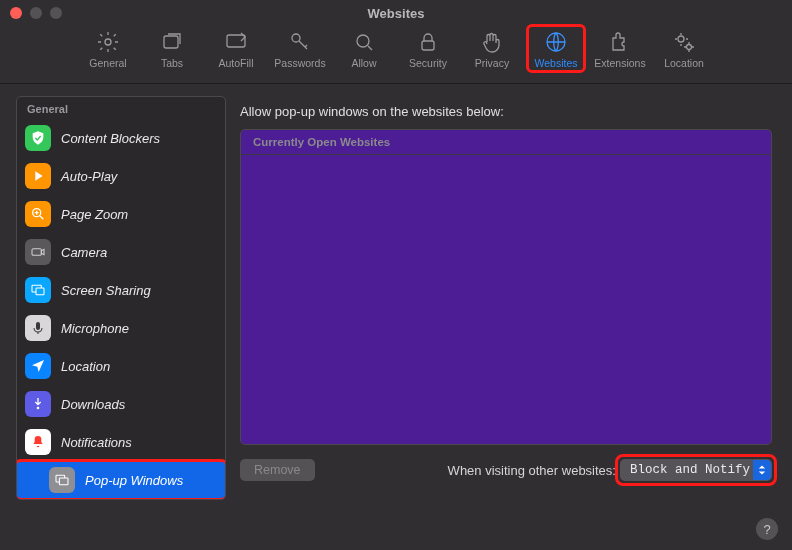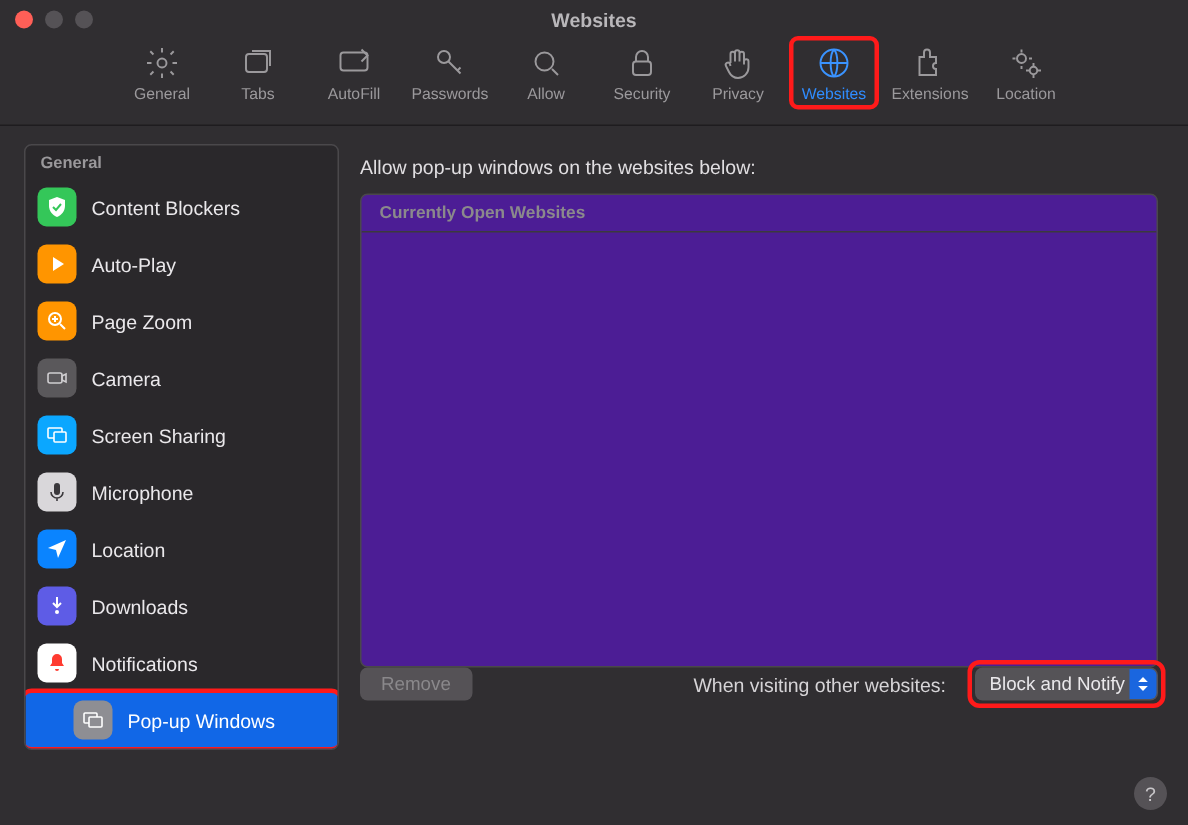--- a/index.html
+++ b/index.html
@@ -105,20 +105,21 @@
   }
   .sidebar-list { list-style: none; flex: 1; }
   .sidebar-item {
     height: 38px;
     display: flex;
     align-items: center;
     padding: 0 8px;
     gap: 10px;
     position: relative;
     cursor: default;
+    font-style: italic;
   }
   .sidebar-item .app-icon {
     width: 26px; height: 26px; border-radius: 6px;
     display: flex; align-items: center; justify-content: center;
   }
   .sidebar-item .app-icon svg { width: 16px; height: 16px; }
   .sidebar-item .label { font-size: 13px; color: #eae8eb; }
   .sidebar-item.selected {
     background: #1167e7;
     padding-left: 32px;
@@ -147,23 +148,24 @@
     overflow: hidden;
   }
   .list-box-header {
     padding: 6px 12px;
     font-size: 11.5px;
     color: #8b898c;
     font-weight: 600;
     border-bottom: 1px solid #3c3a3d;
   }
   .detail-footer {
-    display: flex;
-    align-items: center;
-    gap: 19px;
+    margin-top: 14px;
+    display: flex;
+    align-items: center;
+    gap: 4px;
   }
   .btn {
     background: #555256;
     color: #8a888b;
     border: none;
     border-radius: 5px;
     padding: 4px 14px;
     font-size: 12.5px;
   }
   .btn:not(.disabled) { color: #e8e6e9; }
@@ -177,20 +179,21 @@
   .select {
     background: #555357;
     color: #eae8eb;
     border: none;
     border-radius: 5px;
     padding: 3px 22px 3px 10px;
     font-size: 12.5px;
     height: 22px;
     display: inline-flex;
     align-items: center;
+    font-family: Liberation Mono, monospace;
   }
   .select-chevrons {
     position: absolute;
     right: 1px;
     top: 1px;
     bottom: 1px;
     width: 18px;
     background: #1a66df;
     border-radius: 0 4px 4px 0;
     display: flex; flex-direction: column; align-items: center; justify-content: center;

